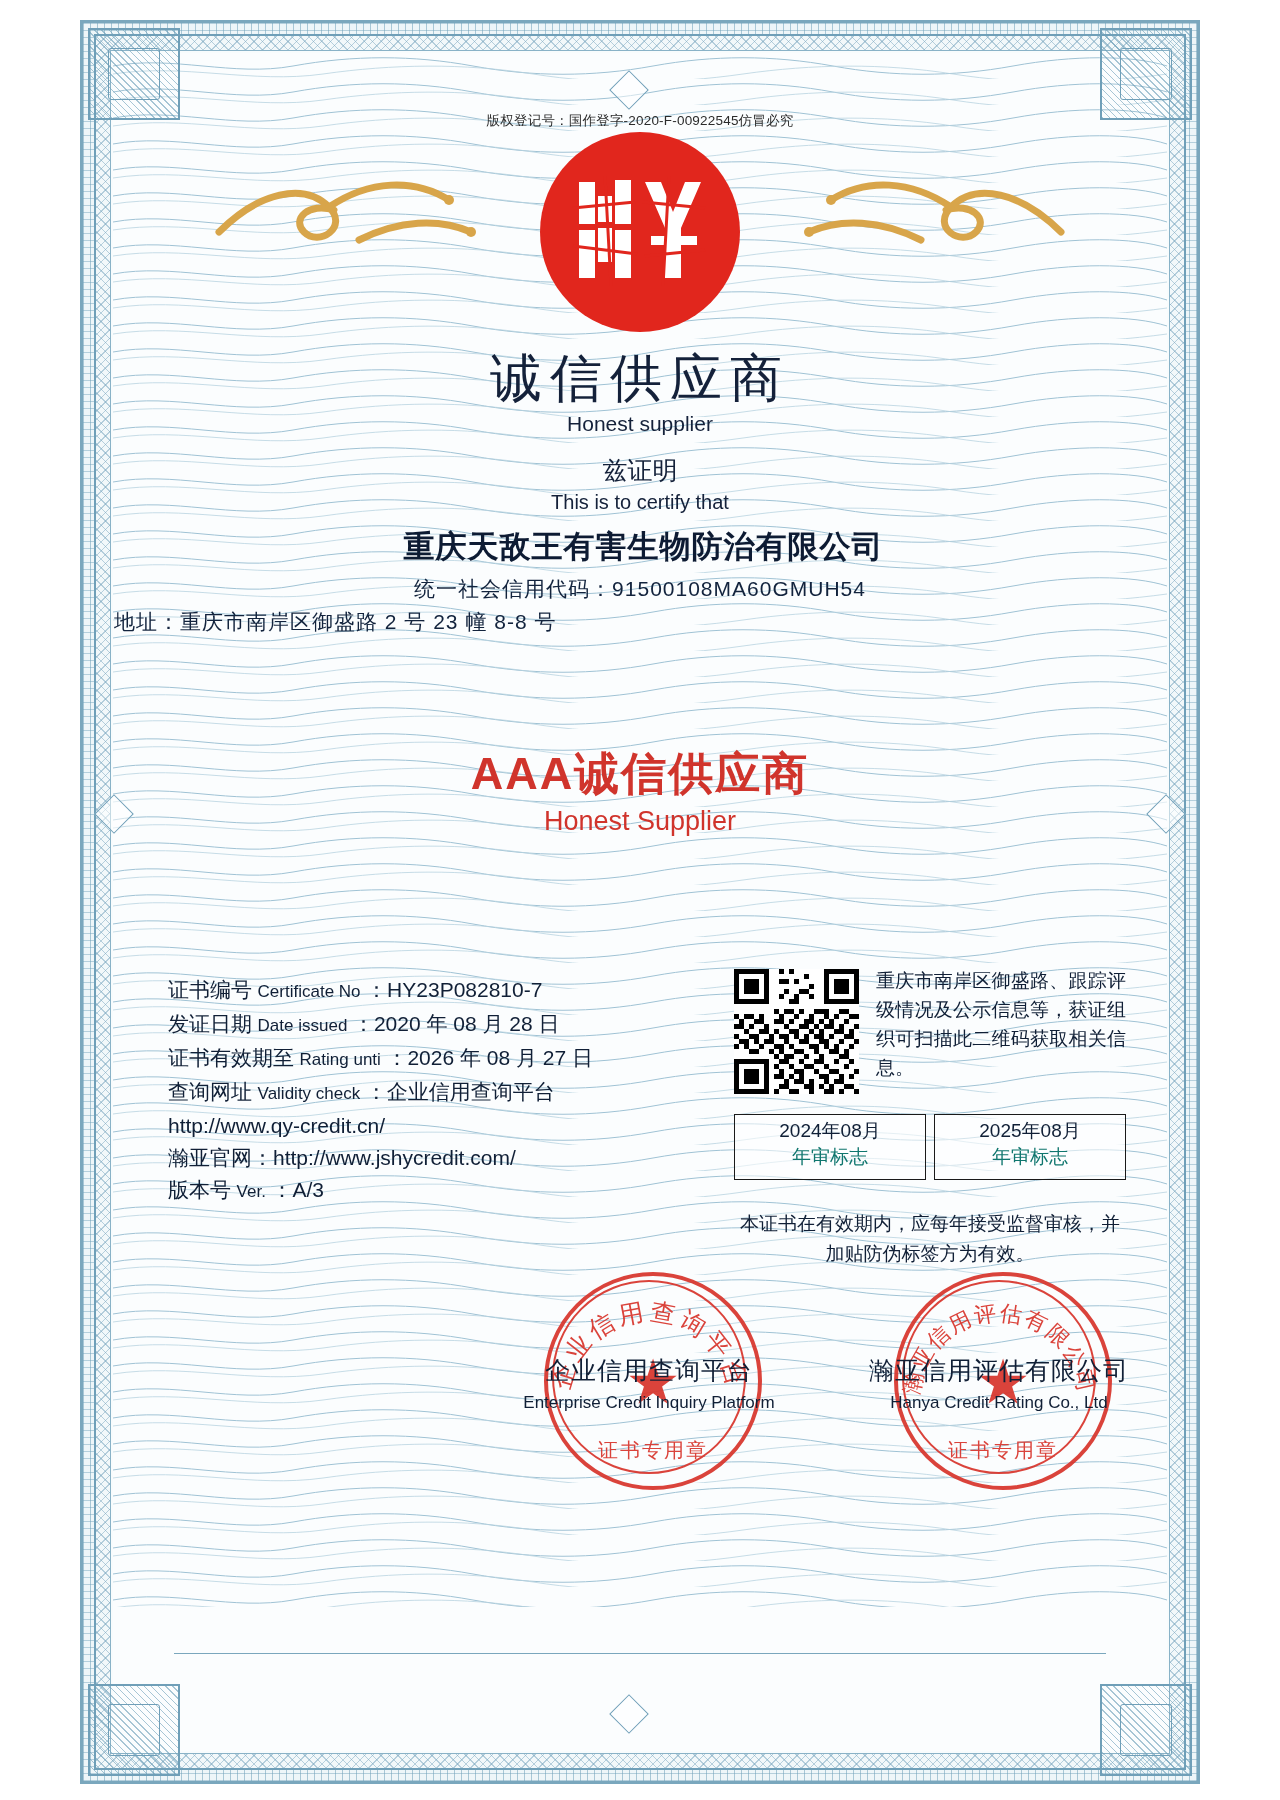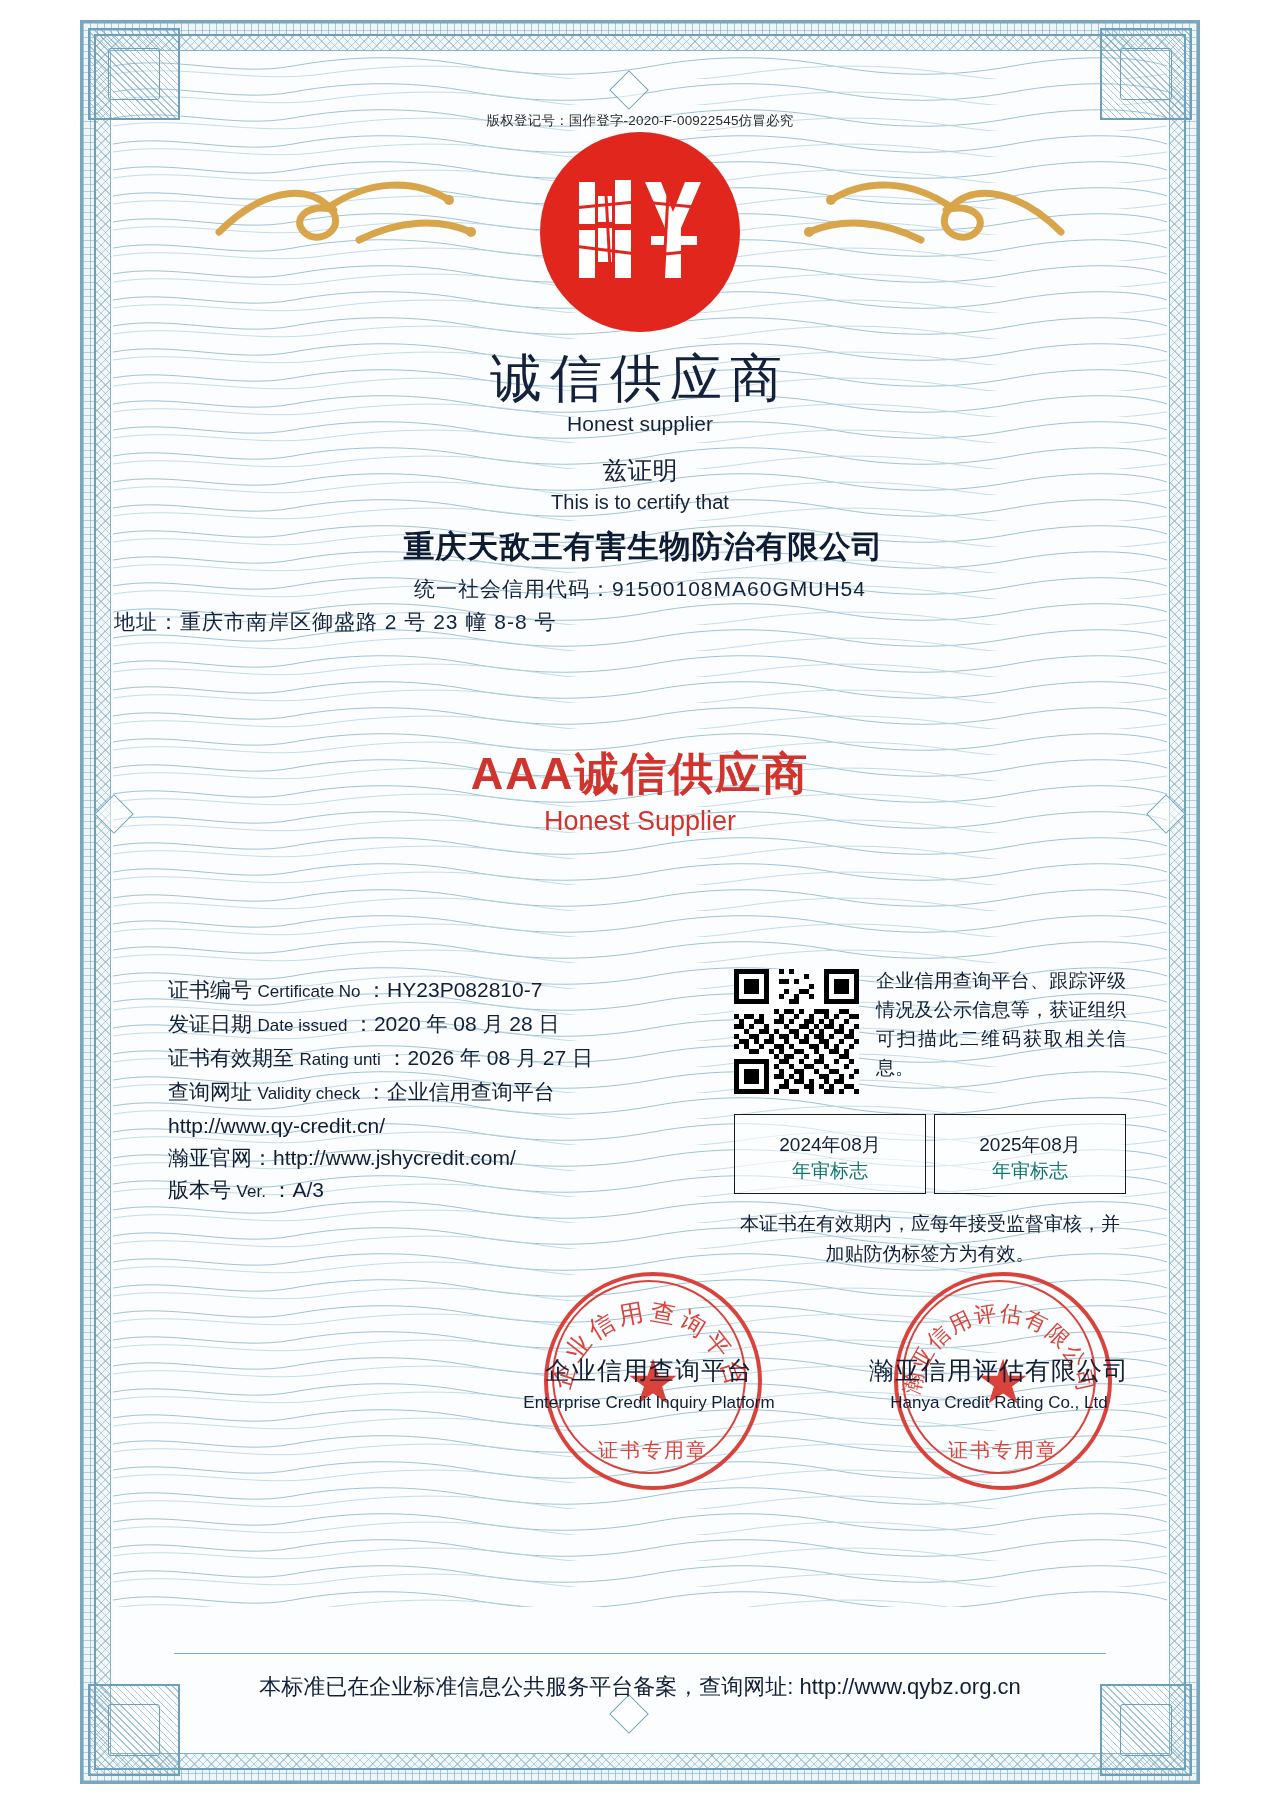--- a/index.html
+++ b/index.html
@@ -268,21 +268,21 @@
     position: absolute;
     top: 1060px;
     left: 620px;
     width: 392px;
     display: flex;
     gap: 8px;
   }
   .annual-cell {
     flex: 1;
     border: 1.5px solid #1a1a1a;
-    padding: 17px 0 9px 0;
+    padding: 3px 0 9px 0;
     text-align: center;
     background: rgba(255,255,255,0.55);
   }
   .annual-cell .ac-date { font-size: 19px; color: #101f36; }
   .annual-cell .ac-label { font-size: 19px; color: #0f766e; }
 
   .annual-note {
     position: absolute;
     top: 1155px;
     left: 620px;
@@ -629,21 +629,21 @@
           <path d="M8 24h1v1h-1z"></path>
             <path d="M11 24h2v1h-2z"></path>
             <path d="M15 24h1v1h-1z"></path>
           <path d="M18 24h2v1h-2z"></path>
             <path d="M21 24h1v1h-1z"></path>
             <path d="M24 24h1v1h-1z"></path>
         </g>
       </svg>
     </div>
 
-    <div class="qr-note">企业信用查询平台、跟踪评级情况及公示信息等，获证组织可扫描此二维码获取相关信息。</div>
+    <div class="qr-note">重庆市南岸区御盛路、跟踪评级情况及公示信息等，获证组织可扫描此二维码获取相关信息。</div>
 
     <div class="annual-row">
       <div class="annual-cell">
         <div class="ac-date">2024年08月</div>
         <div class="ac-label">年审标志</div>
       </div>
       <div class="annual-cell">
         <div class="ac-date">2025年08月</div>
         <div class="ac-label">年审标志</div>
       </div>
@@ -683,16 +683,15 @@
       <div class="s-cn">企业信用查询平台</div>
       <div class="s-en">Enterprise Credit Inquiry Platform</div>
     </div>
 
     <div class="signer right">
       <div class="s-cn">瀚亚信用评估有限公司</div>
       <div class="s-en">Hanya Credit Rating Co., Ltd</div>
     </div>
 
     <div class="footer-rule"></div>
-    <div class="footer-note">本标准已在企业标准信息公共服务平台备案，查询网址: http://www.qybz.org.cn</div>
 
   </div>
 </div>
 
 </body></html>

